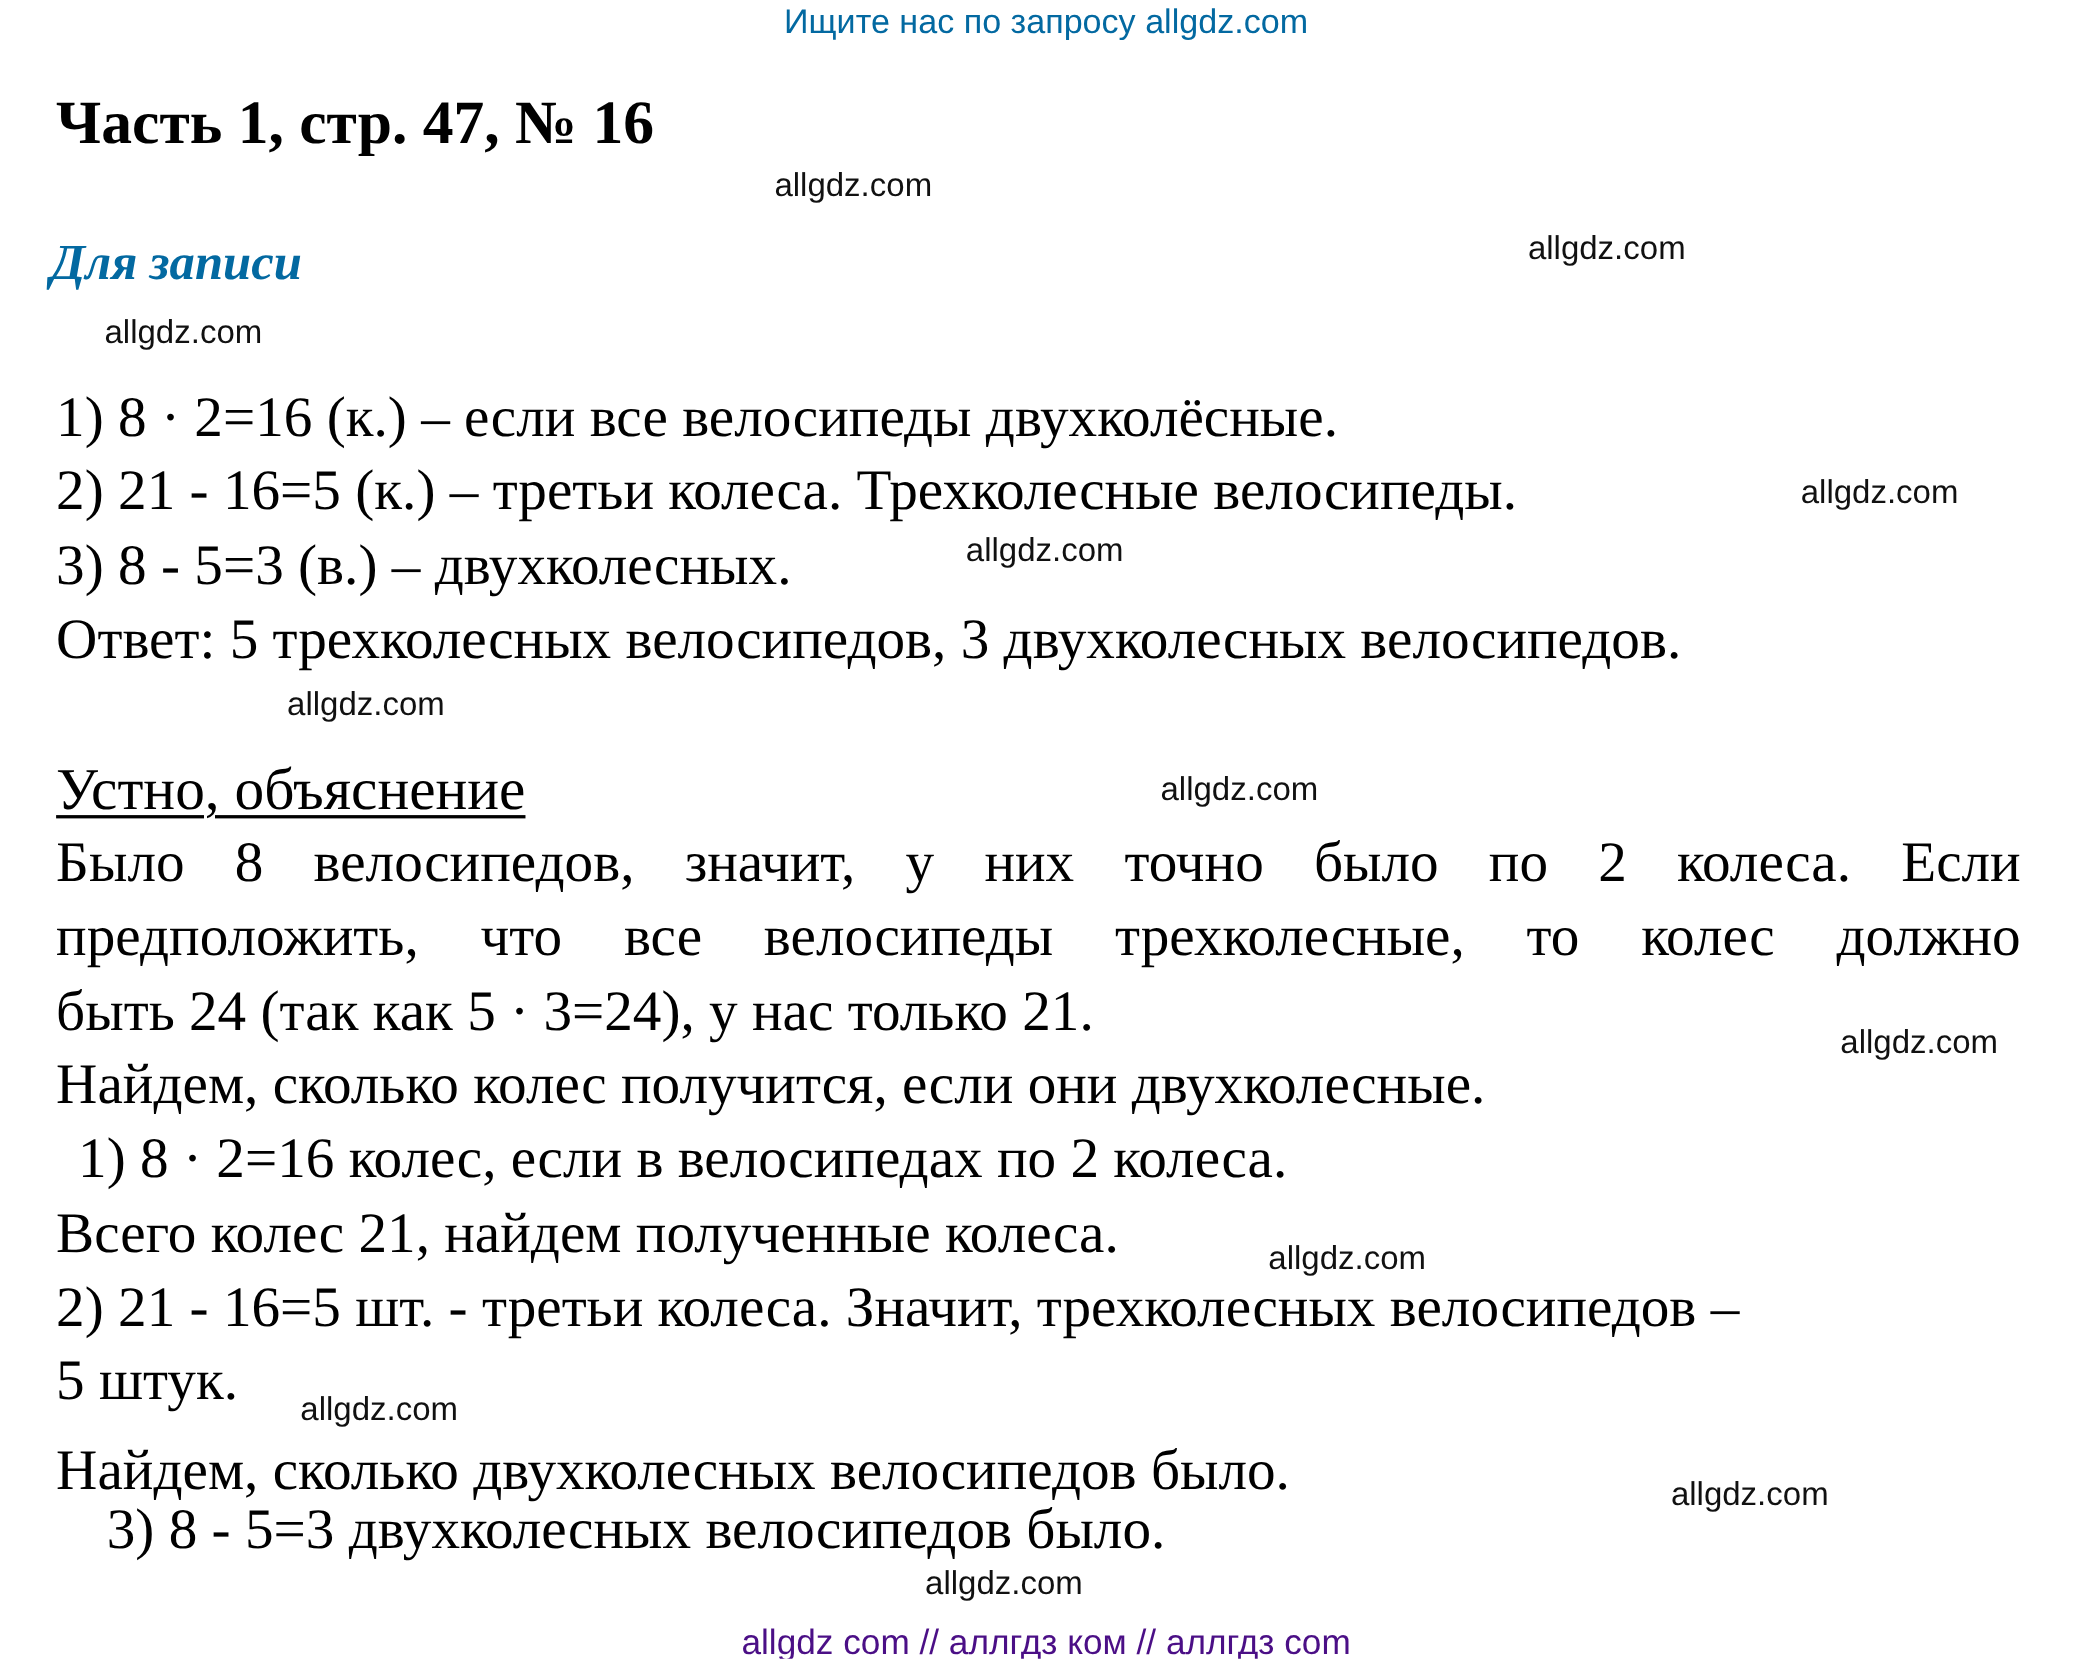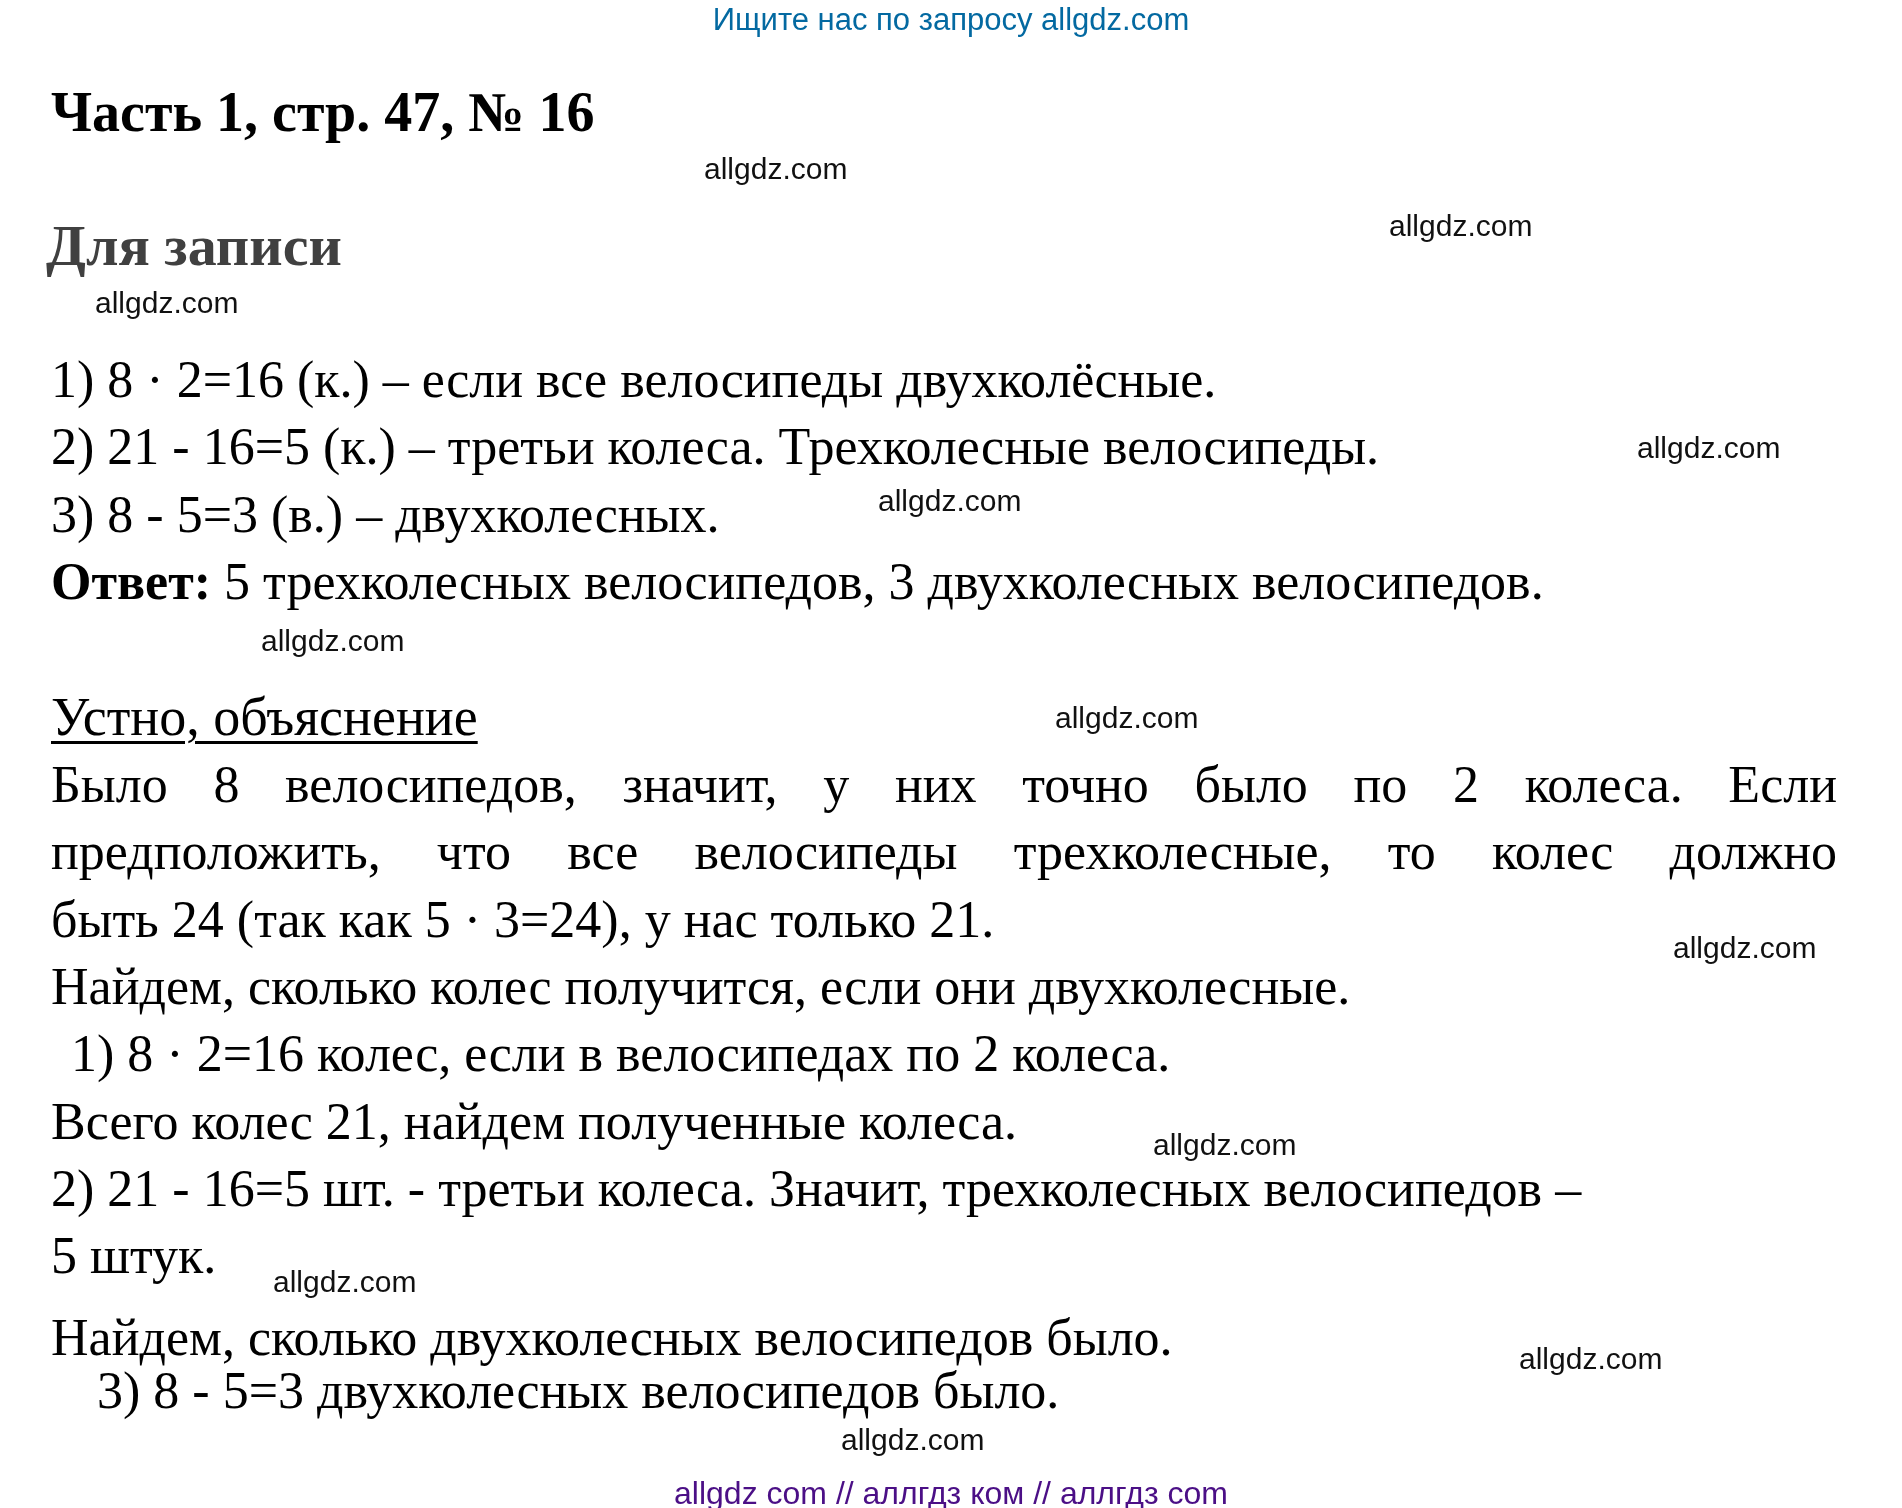--- a/index.html
+++ b/index.html
@@ -1,23 +1,23 @@
 <!DOCTYPE html>
 <html><head>
 <meta charset="utf-8">
 <style>
   html,body{margin:0;padding:0;background:#ffffff;}
   body{width:1902px;height:1508px;position:relative;overflow:hidden;font-family:"Liberation Serif",serif;color:#000;}
   .abs{position:absolute;white-space:nowrap;}
   .banner{left:0;width:1902px;top:2px;text-align:center;font-family:"Liberation Sans",sans-serif;font-size:31px;color:#0369a1;}
   .title{left:51px;top:80px;font-family:"Liberation Serif",serif;font-weight:bold;font-size:56px;}
-  .sub{left:46px;top:212px;font-family:"Liberation Serif",serif;font-weight:bold;font-size:58px;color:#404040;}
+  .sub{left:46px;top:212px;font-family:"Liberation Serif",serif;font-style:italic;font-weight:bold;font-size:46px;color:#0369a1;}
   .wm{font-family:"Liberation Sans",sans-serif;font-size:30px;color:#111;}
   .line{left:51px;font-size:52px;}
-  .line b{font-weight:bold;margin-top:40px;}
+  .line b{font-weight:normal;margin-top:40px;}
   .oral{left:51px;top:686px;font-size:54px;color:#000000;text-decoration:underline;text-decoration-thickness:3px;text-underline-offset:6px;}
   .para{left:51px;width:1786px;font-size:52px;white-space:normal;text-align:justify;text-align-last:justify;}
   .footer{left:0;width:1902px;top:1475px;text-align:center;font-family:"Liberation Sans",sans-serif;font-size:32px;color:#4b0f86;}
 </style>
 </head>
 <body>
 
 <div class="abs banner">Ищите нас по запросу allgdz.com</div>
 
 <div class="abs title">Часть 1, стр. 47, № 16</div>

